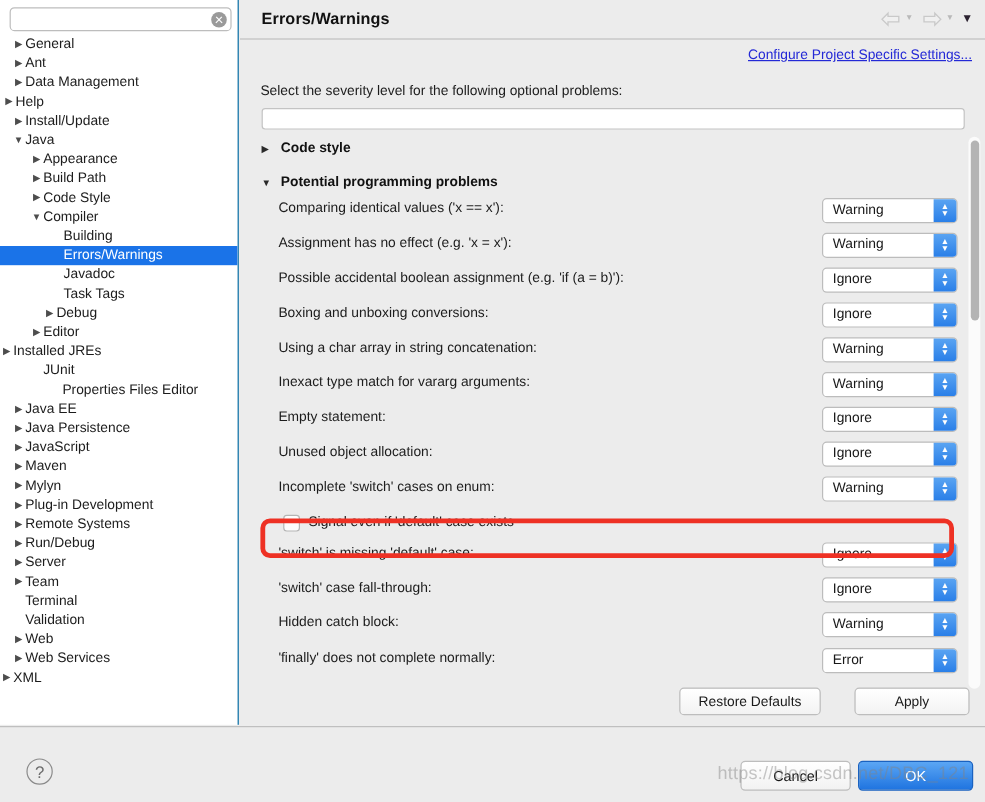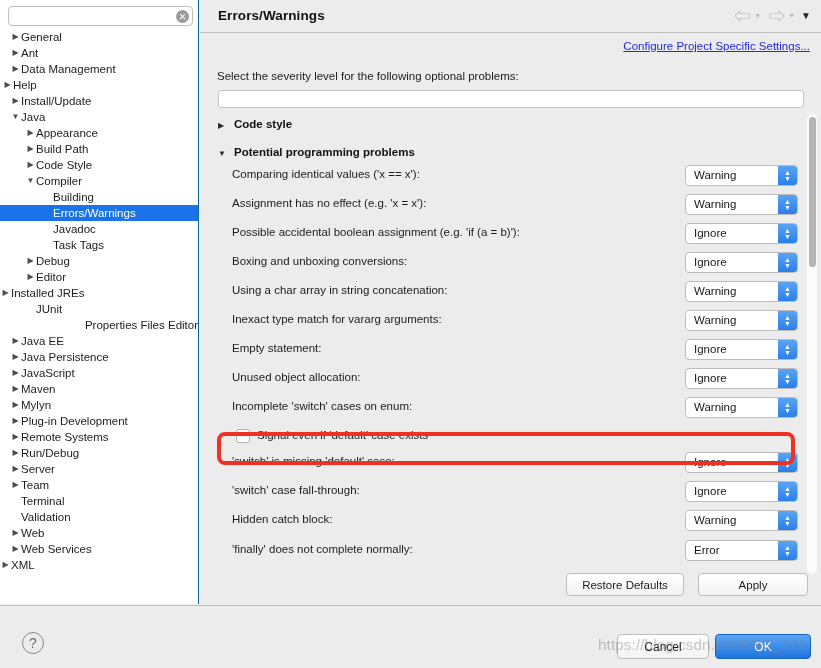--- a/index.html
+++ b/index.html
@@ -154,21 +154,21 @@
 
   
   #pane-buttons { position: absolute; left: 0; bottom: 7px; width: 621px; height: 24px; }
   .btn {
     position: absolute; height: 23px; background: linear-gradient(#ffffff,#f3f3f3);
     border: 1px solid #bdbdbd; border-radius: 4px;
     font-size: 11.5px; color: #1a1a1a;
     display: flex; align-items: center; justify-content: center; cursor: pointer;
   }
   #btn-restore { right: 137px; width: 118px; }
-  #btn-apply   { right: 13px;  width: 110px; }
+  #btn-apply   { right: 13px;  width: 96px; }
 
   
   #bottom {
     position: absolute; left: 0; top: 605px; width: 821px; height: 63px;
     background: #ececec; border-top: 1px solid #bfbfbf;
   }
   #help-btn {
     position: absolute; left: 22px; top: 26px; width: 22px; height: 22px;
     border: 1.5px solid #8b8b8b; border-radius: 50%;
     color: #6d6d6d; font-size: 14px;
@@ -212,25 +212,25 @@
         <div class="tnode" style="padding-left: 10px;"><span class="tw">▶</span><span class="tlabel">Install/Update</span></div>
         <div class="tnode" style="padding-left: 10px;"><span class="tw">▼</span><span class="tlabel">Java</span></div>
         <div class="tnode" style="padding-left: 25px;"><span class="tw">▶</span><span class="tlabel">Appearance</span></div>
         <div class="tnode" style="padding-left: 25px;"><span class="tw">▶</span><span class="tlabel">Build Path</span></div>
         <div class="tnode" style="padding-left: 25px;"><span class="tw">▶</span><span class="tlabel">Code Style</span></div>
         <div class="tnode" style="padding-left: 25px;"><span class="tw">▼</span><span class="tlabel">Compiler</span></div>
         <div class="tnode" style="padding-left: 42px;"><span class="tw"></span><span class="tlabel">Building</span></div>
         <div class="tnode sel" style="padding-left: 42px;"><span class="tw"></span><span class="tlabel">Errors/Warnings</span></div>
         <div class="tnode" style="padding-left: 42px;"><span class="tw"></span><span class="tlabel">Javadoc</span></div>
         <div class="tnode" style="padding-left: 42px;"><span class="tw"></span><span class="tlabel">Task Tags</span></div>
-        <div class="tnode" style="padding-left: 25px;"><span class="tw">▶</span><span class="tlabel">Debug</span></div>
+        <div class="tnode" style="padding-left: 36px;"><span class="tw">▶</span><span class="tlabel">Debug</span></div>
         <div class="tnode" style="padding-left: 25px;"><span class="tw">▶</span><span class="tlabel">Editor</span></div>
         <div class="tnode" style=""><span class="tw">▶</span><span class="tlabel">Installed JREs</span></div>
         <div class="tnode" style="padding-left: 25px;"><span class="tw"></span><span class="tlabel">JUnit</span></div>
-        <div class="tnode" style="padding-left: 25px; text-align: right;"><span class="tw"></span><span class="tlabel">Properties Files Editor</span></div>
+        <div class="tnode" style="padding-left: 41px;"><span class="tw"></span><span class="tlabel">Properties Files Editor</span></div>
         <div class="tnode" style="padding-left: 10px;"><span class="tw">▶</span><span class="tlabel">Java EE</span></div>
         <div class="tnode" style="padding-left: 10px;"><span class="tw">▶</span><span class="tlabel">Java Persistence</span></div>
         <div class="tnode" style="padding-left: 10px;"><span class="tw">▶</span><span class="tlabel">JavaScript</span></div>
         <div class="tnode" style="padding-left: 10px;"><span class="tw">▶</span><span class="tlabel">Maven</span></div>
         <div class="tnode" style="padding-left: 10px;"><span class="tw">▶</span><span class="tlabel">Mylyn</span></div>
         <div class="tnode" style="padding-left: 10px;"><span class="tw">▶</span><span class="tlabel">Plug-in Development</span></div>
         <div class="tnode" style="padding-left: 10px;"><span class="tw">▶</span><span class="tlabel">Remote Systems</span></div>
         <div class="tnode" style="padding-left: 10px;"><span class="tw">▶</span><span class="tlabel">Run/Debug</span></div>
         <div class="tnode" style="padding-left: 10px;"><span class="tw">▶</span><span class="tlabel">Server</span></div>
         <div class="tnode" style="padding-left: 10px;"><span class="tw">▶</span><span class="tlabel">Team</span></div>

